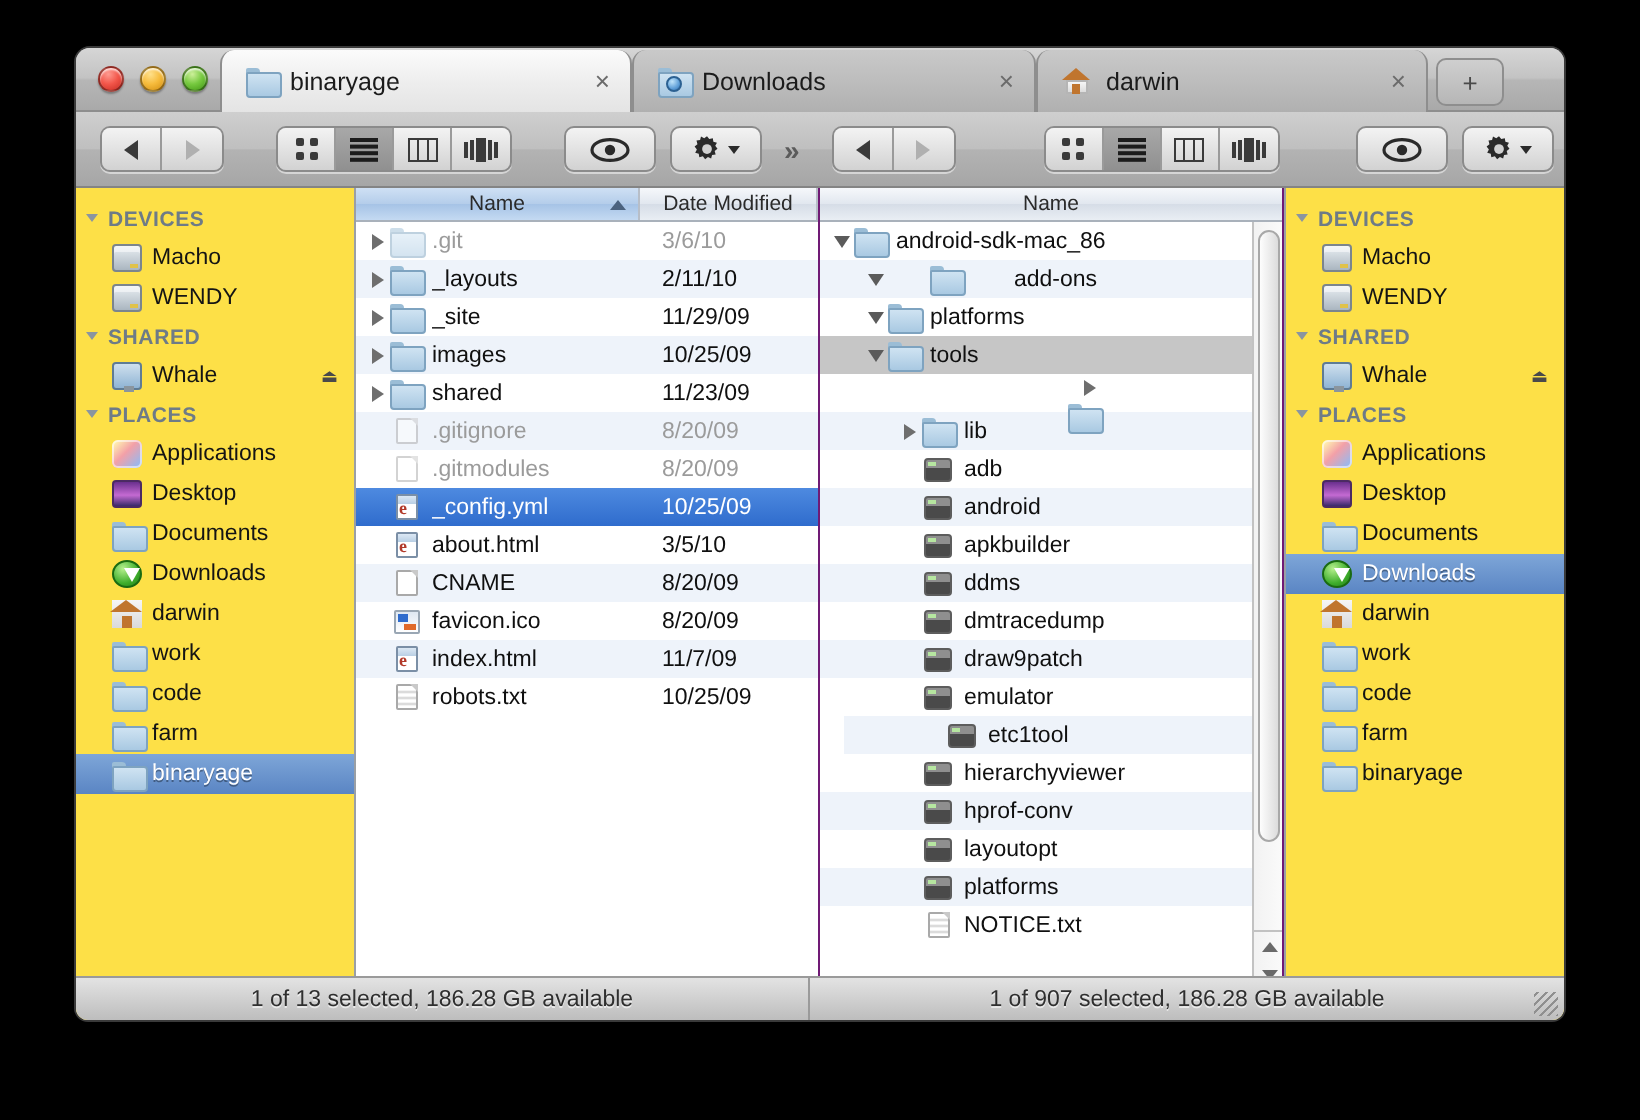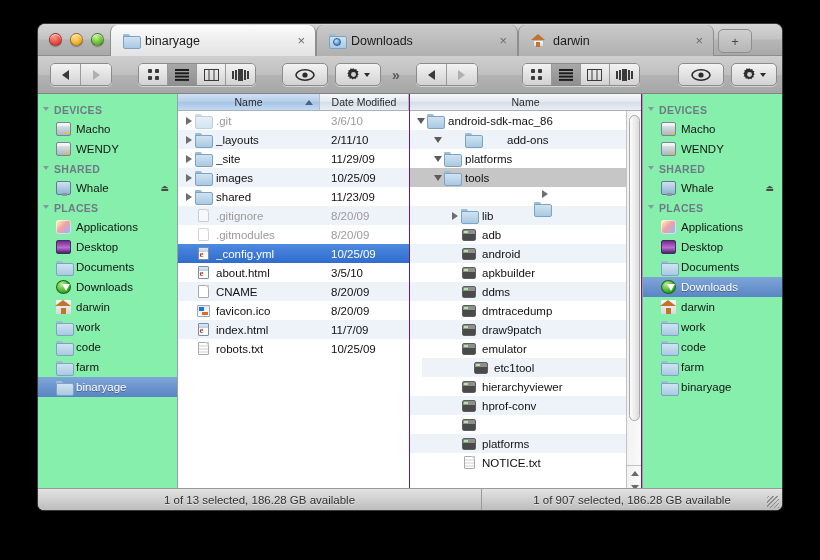--- a/index.html
+++ b/index.html
@@ -105,21 +105,21 @@
   .btn.gear { width:46px; gap:3px; }
   .chev { color:#5b5b5b; font-size:14px; font-weight:bold; padding:0 4px; letter-spacing:-2px;}
   .tri { width:0;height:0;border-style:solid; }
   .tri.left  { border-width:5px 7px 5px 0; border-color:transparent #3a3a3a transparent transparent; }
   .tri.right { border-width:5px 0 5px 7px; border-color:transparent transparent transparent #3a3a3a; }
   .tri.right.dis { border-left-color:#b0b0b0; }
 
   
   #body { position:relative; height:calc(486px - 32px - 38px); display:flex; }
   .sidebar {
-    width:140px; flex:0 0 140px; background:#86efac;
+    width:140px; flex:0 0 140px; background:#fde047;
     border-right:1px solid #9a9fa5; padding-top:6px; overflow:hidden;
     font-size:11.5px; color:#141414;
   }
   .sb-head { font-size:10.5px; font-weight:bold; color:#6e7b87;
      letter-spacing:.3px; padding:4px 0 3px 16px; position:relative; }
   .sb-head .dis-tri { position:absolute; left:5px; top:7px; width:0;height:0;
      border-style:solid; border-width:4px 3.5px 0 3.5px; border-color:#8a95a0 transparent transparent transparent; }
   .sb-item { height:20px; display:flex; align-items:center; padding-left:18px; gap:5px; }
   .sb-item.sel { background:linear-gradient(to bottom,#7ea6d8,#5a85c4); color:#fff; text-shadow:0 1px 0 rgba(0,0,0,.35); }
   .sb-item .eject { margin-left:auto; margin-right:8px; color:#4a4a4a; font-size:9px; }
@@ -211,21 +211,21 @@
   .hbtns .l { width:0;height:0;border-style:solid; border-width:4px 5px 4px 0;
      border-color:transparent #6a6a6a transparent transparent; }
   .hbtns .r { width:0;height:0;border-style:solid; border-width:4px 0 4px 5px;
      border-color:transparent transparent transparent #6a6a6a; }
 
   
   #statusrow { position:absolute; left:0; right:0; bottom:0; height:22px; display:flex; }
   .status { display:flex; align-items:center; justify-content:center;
      font-size:11.5px; color:#2f2f2f; text-shadow:0 1px 0 rgba(255,255,255,.6);
      background:linear-gradient(to bottom,#e3e3e3,#bdbdbd); border-top:1px solid #9a9a9a; position:relative; }
-  .status.left { width:444px; border-right:1px solid #9a9a9a; }
+  .status.left { width:367px; border-right:1px solid #9a9a9a; }
   .status.right { flex:1; }
   .grip { position:absolute; right:3px; bottom:2px; width:12px; height:12px;
      background:repeating-linear-gradient(-45deg, #8f8f8f 0 1px, transparent 1px 3px); }
 </style>
 </head>
 <body>
 
 <div id="desktop">
 <div id="bezel"></div>
 
@@ -743,20 +743,21 @@
               <span class="fic">
                 <span class="exec"></span>
               </span>
               <span class="nm">hprof-conv</span>
             </div>
             <div class="row" style="padding-left: 38px;">
               <span class="twist"></span>
               <span class="fic">
                 <span class="exec"></span>
               </span>
+              <span class="nm">layoutopt</span>
             </div>
             <div class="row alt" style="padding-left: 38px;">
               <span class="twist"></span>
               <span class="fic">
                 <span class="exec"></span>
               </span>
               <span class="nm">platforms</span>
             </div>
             <div class="row" style="padding-left: 38px;">
               <span class="twist"></span>

